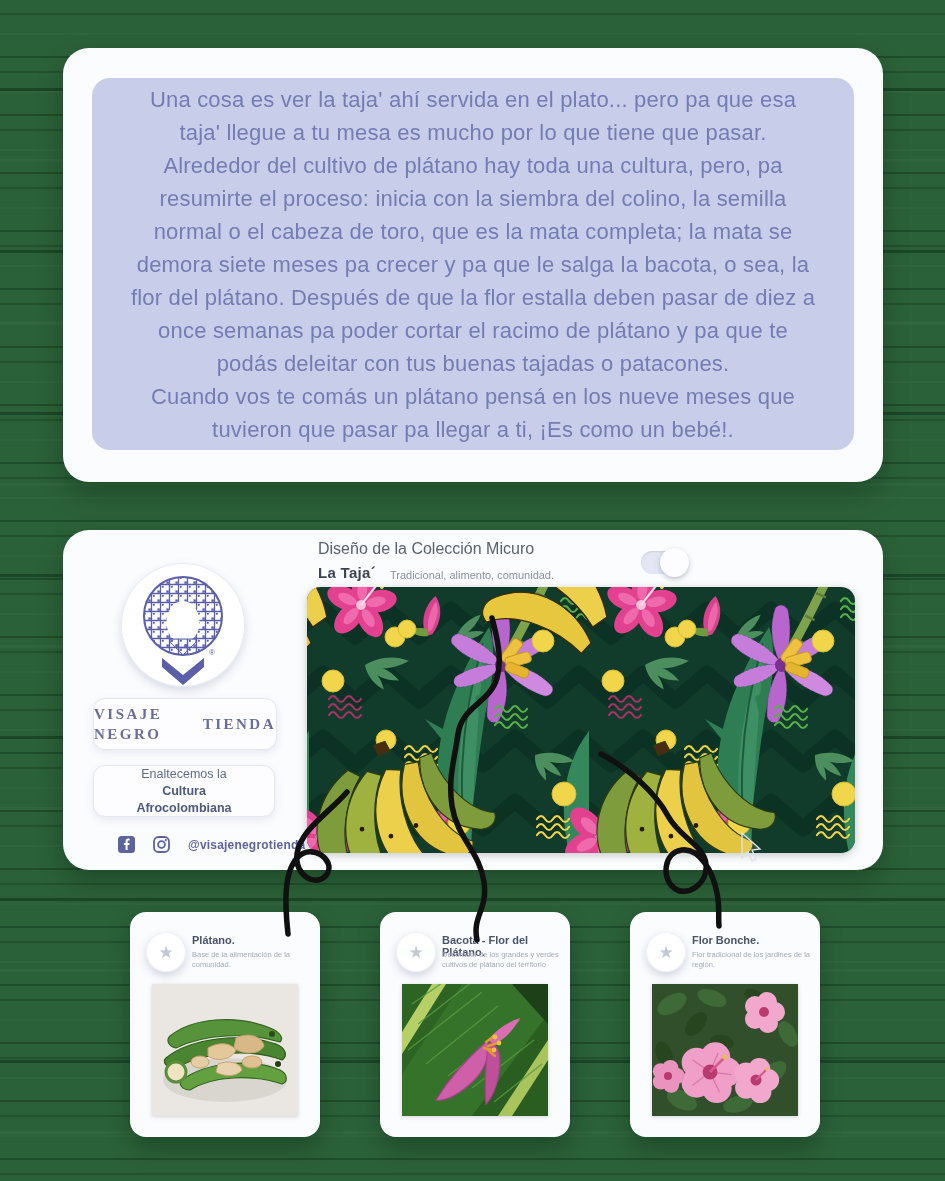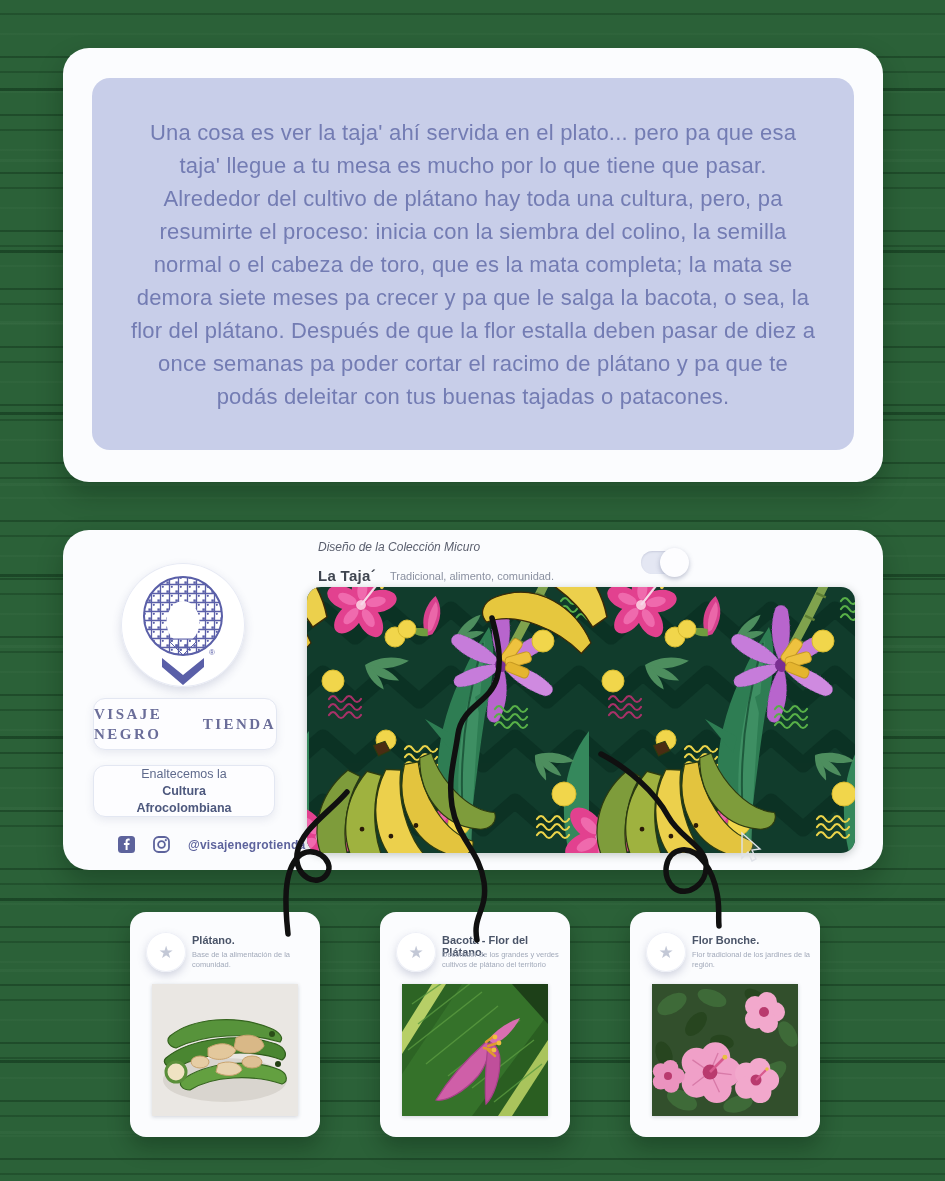--- a/index.html
+++ b/index.html
@@ -23,22 +23,22 @@
   .brand-name{position:absolute;left:30px;top:168px;width:182px;height:50px;border-radius:12px;background:#fdfdff;
     border:1px solid #e3e7f2;box-shadow:0 3px 8px rgba(60,70,120,.10);display:flex;flex-direction:row;align-items:center;justify-content:center;
     font-family:"Liberation Serif",serif;font-size:15px;letter-spacing:2.5px;color:#6a6d99;font-weight:600;line-height:20px;}
   .slogan{position:absolute;left:30px;top:235px;width:182px;height:52px;border-radius:12px;background:#fdfdff;
     border:1px solid #e3e7f2;box-shadow:0 3px 8px rgba(60,70,120,.10);display:flex;align-items:center;justify-content:center;
     text-align:center;font-size:12.5px;color:#5f6a8c;line-height:17px;padding:0 24px;box-sizing:border-box;}
   .slogan b{color:#4e597e;}
   .social-row{position:absolute;left:55px;top:306px;display:flex;align-items:center;gap:18px;}
   .social-handle{font-size:12px;font-weight:700;color:#5d639c;letter-spacing:.2px;}
   .header-block{position:absolute;left:255px;top:10px;}
-  .collection-label{font-size:12px;font-style:italic;color:#5a5f6e;font-weight:500;}
-  .product-line{display:flex;align-items:center;margin-top:13px;}
+  .collection-label{font-size:16px;color:#5a5f6e;font-weight:500;}
+  .product-line{display:flex;align-items:flex-end;margin-top:6px;}
   .product-name{font-size:15px;font-weight:700;color:#3f4550;letter-spacing:.3px;}
   .tagline{font-size:11px;color:#8a90a0;margin-left:14px;}
   .toggle{position:absolute;left:578px;top:21px;width:46px;height:23px;border-radius:12px;background:#e4e7f3;box-shadow:inset 0 1px 2px rgba(90,100,140,.2);}
   .toggle .knob{position:absolute;right:-2px;top:-3px;width:29px;height:29px;border-radius:50%;background:#fdfdff;box-shadow:0 2px 5px rgba(70,80,120,.35);}
   .pattern-wrap{position:absolute;left:244px;top:57px;width:548px;height:266px;border-radius:14px;overflow:hidden;box-shadow:0 2px 8px rgba(20,40,30,.25);}
   
   .item-card{position:absolute;top:912px;width:190px;height:225px;background:#fbfcfe;border-radius:16px;box-shadow:0 10px 22px rgba(0,20,8,.30);}
   .item-card .badge{position:absolute;left:16px;top:20px;width:40px;height:40px;border-radius:50%;background:#ffffff;
     box-shadow:0 4px 8px rgba(90,100,140,.25), inset 0 0 0 1px #eef0f7;display:flex;align-items:center;justify-content:center;
     color:#c3c8d6;font-size:17px;}
@@ -49,20 +49,21 @@
 </style>
 </head>
 <body>
 
 <div class="stage">
 
   <div class="card story-card">
     <div class="story-box">
       <p>Una cosa es ver la taja' ahí servida en el plato... pero pa que esa taja' llegue a tu mesa es mucho por lo que tiene que pasar.</p>
       <p>Alrededor del cultivo de plátano hay toda una cultura, pero, pa resumirte el proceso: inicia con la siembra del colino, la semilla normal o el cabeza de toro, que es la mata completa; la mata se demora siete meses pa crecer y pa que le salga la bacota, o sea, la flor del plátano. Después de que la flor estalla deben pasar de diez a once semanas pa poder cortar el racimo de plátano y pa que te podás deleitar con tus buenas tajadas o patacones.</p>
+      <p>Cuando vos te comás un plátano pensá en los nueve meses que tuvieron que pasar pa llegar a ti, ¡Es como un bebé!.</p>
     </div>
   </div>
 
   <div class="card design-card">
 
     <div class="logo-wrap">
       <svg width="124" height="124" viewBox="-62 -62 124 124">
         <defs>
           <pattern id="afropat" width="9" height="9" patternUnits="userSpaceOnUse">
             <path d="M0,4.5 H9 M4.5,0 V9" stroke="#5a5fa8" stroke-width="1.3"></path>

